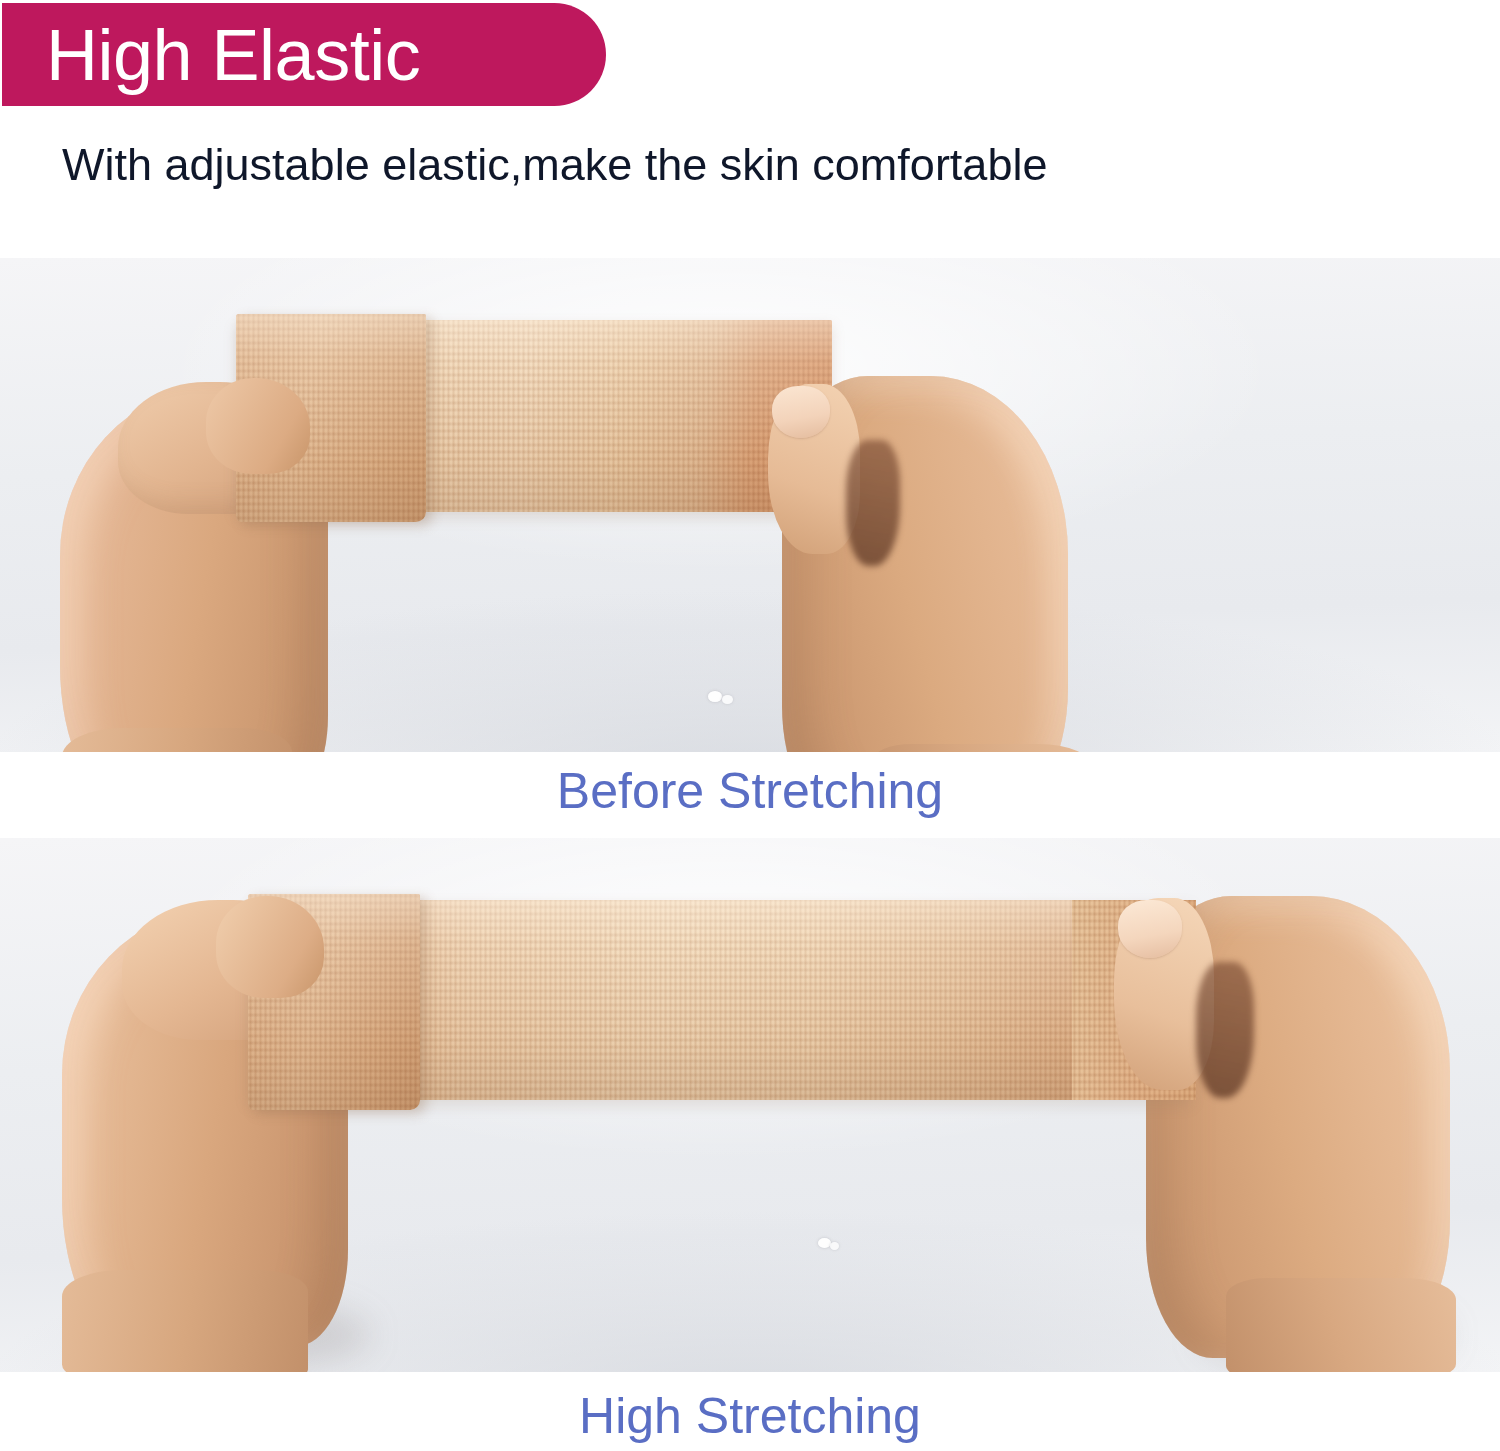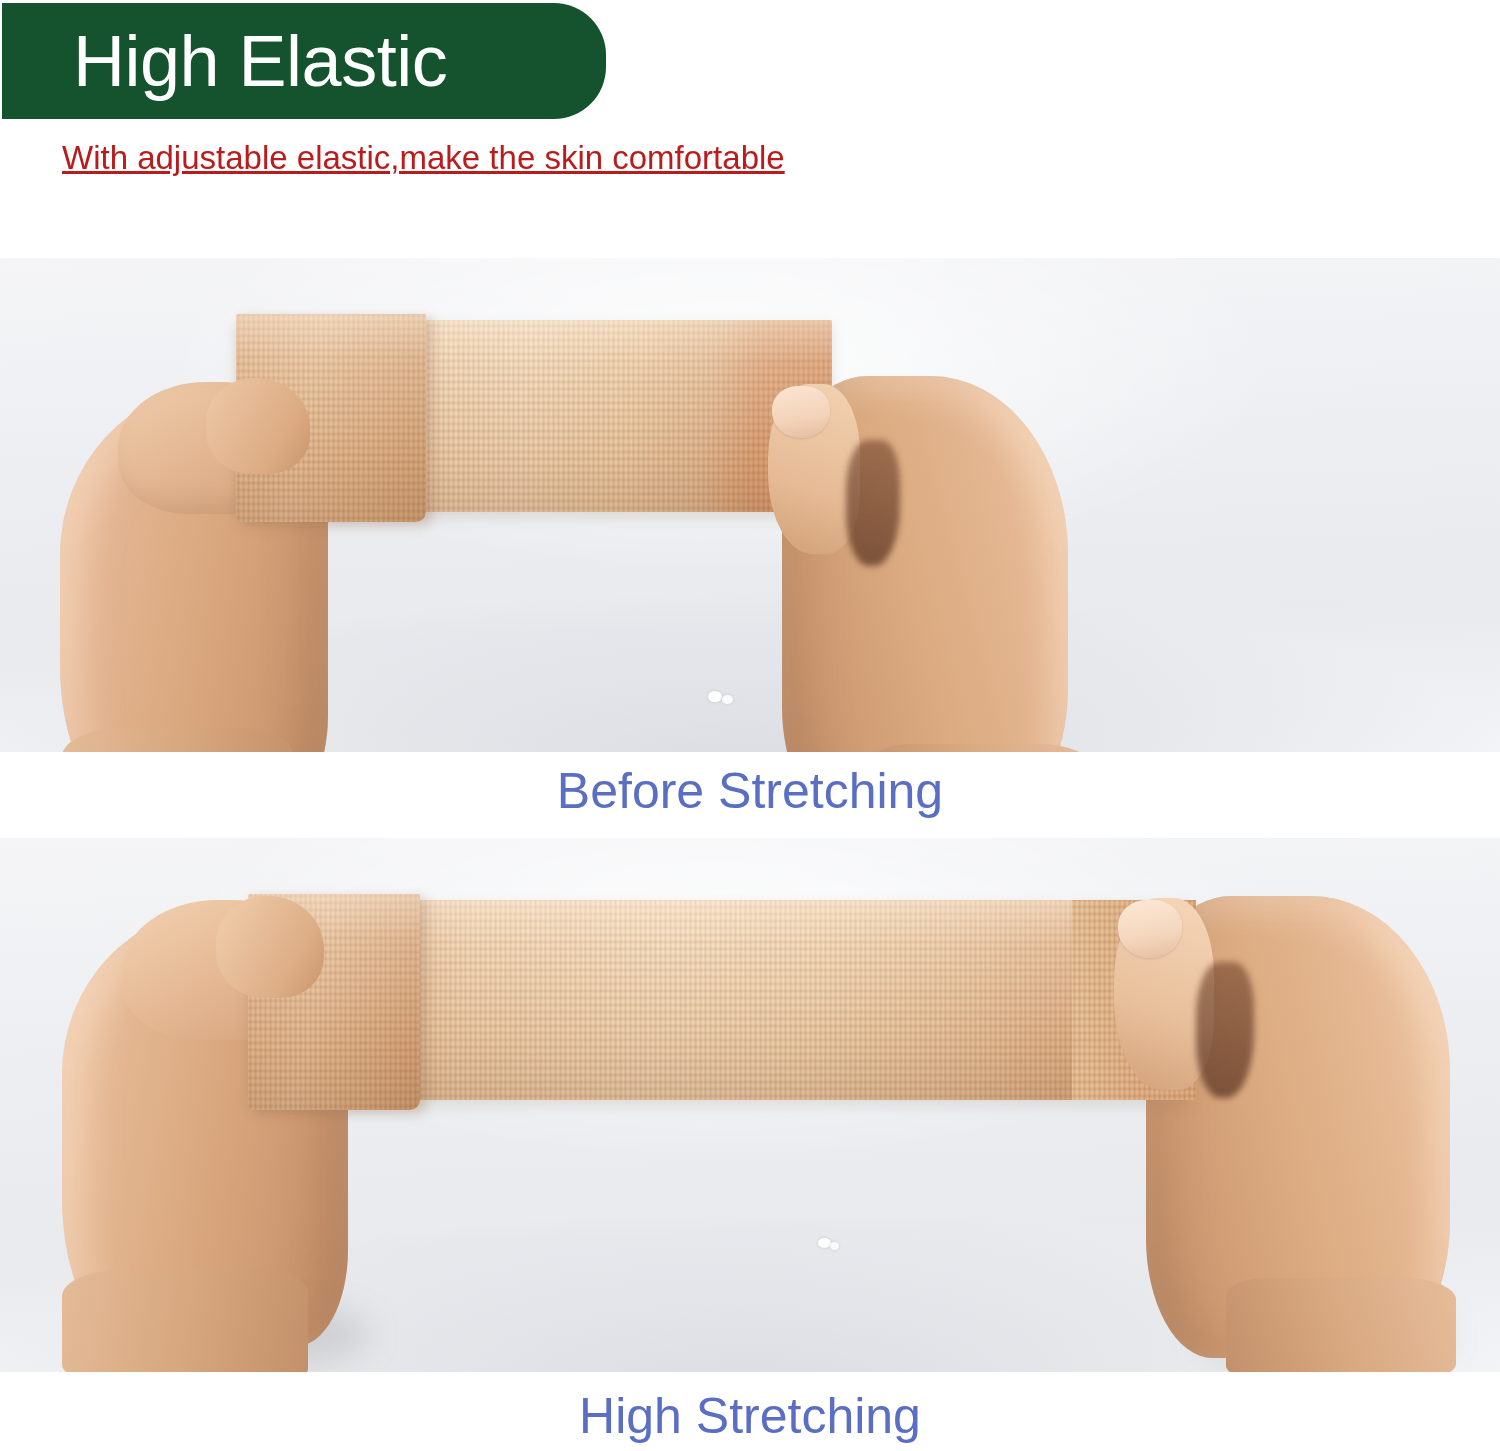--- a/index.html
+++ b/index.html
@@ -14,46 +14,45 @@
     overflow: hidden;
     position: relative;
   }
 
   
   .banner {
     position: absolute;
     left: 2px;
     top: 3px;
     width: 604px;
-    height: 116px;
-    background: #14532d;
+    height: 103px;
+    background: #be185d;
     border-radius: 0 52px 52px 0;
     display: flex;
     align-items: center;
     box-sizing: border-box;
-    padding-left: 71px;
+    padding-left: 44px;
   }
   .banner-title {
     color: #ffffff;
     font-size: 72px;
     line-height: 1;
     letter-spacing: -0.5px;
     white-space: nowrap;
   }
 
   
   .subtitle {
     position: absolute;
     left: 62px;
     top: 140px;
-    color: #b91c1c;
-    font-size: 33px;
+    color: #0f172a;
+    font-size: 45px;
     line-height: 1.1;
     white-space: nowrap;
-    text-decoration: underline;
   }
 
   
   .photo {
     position: absolute;
     left: 0;
     width: 1500px;
     overflow: hidden;
     background: linear-gradient(178deg, #f5f5f7 0%, #eceef1 40%, #e8eaee 72%, #f3f4f6 100%);
   }

